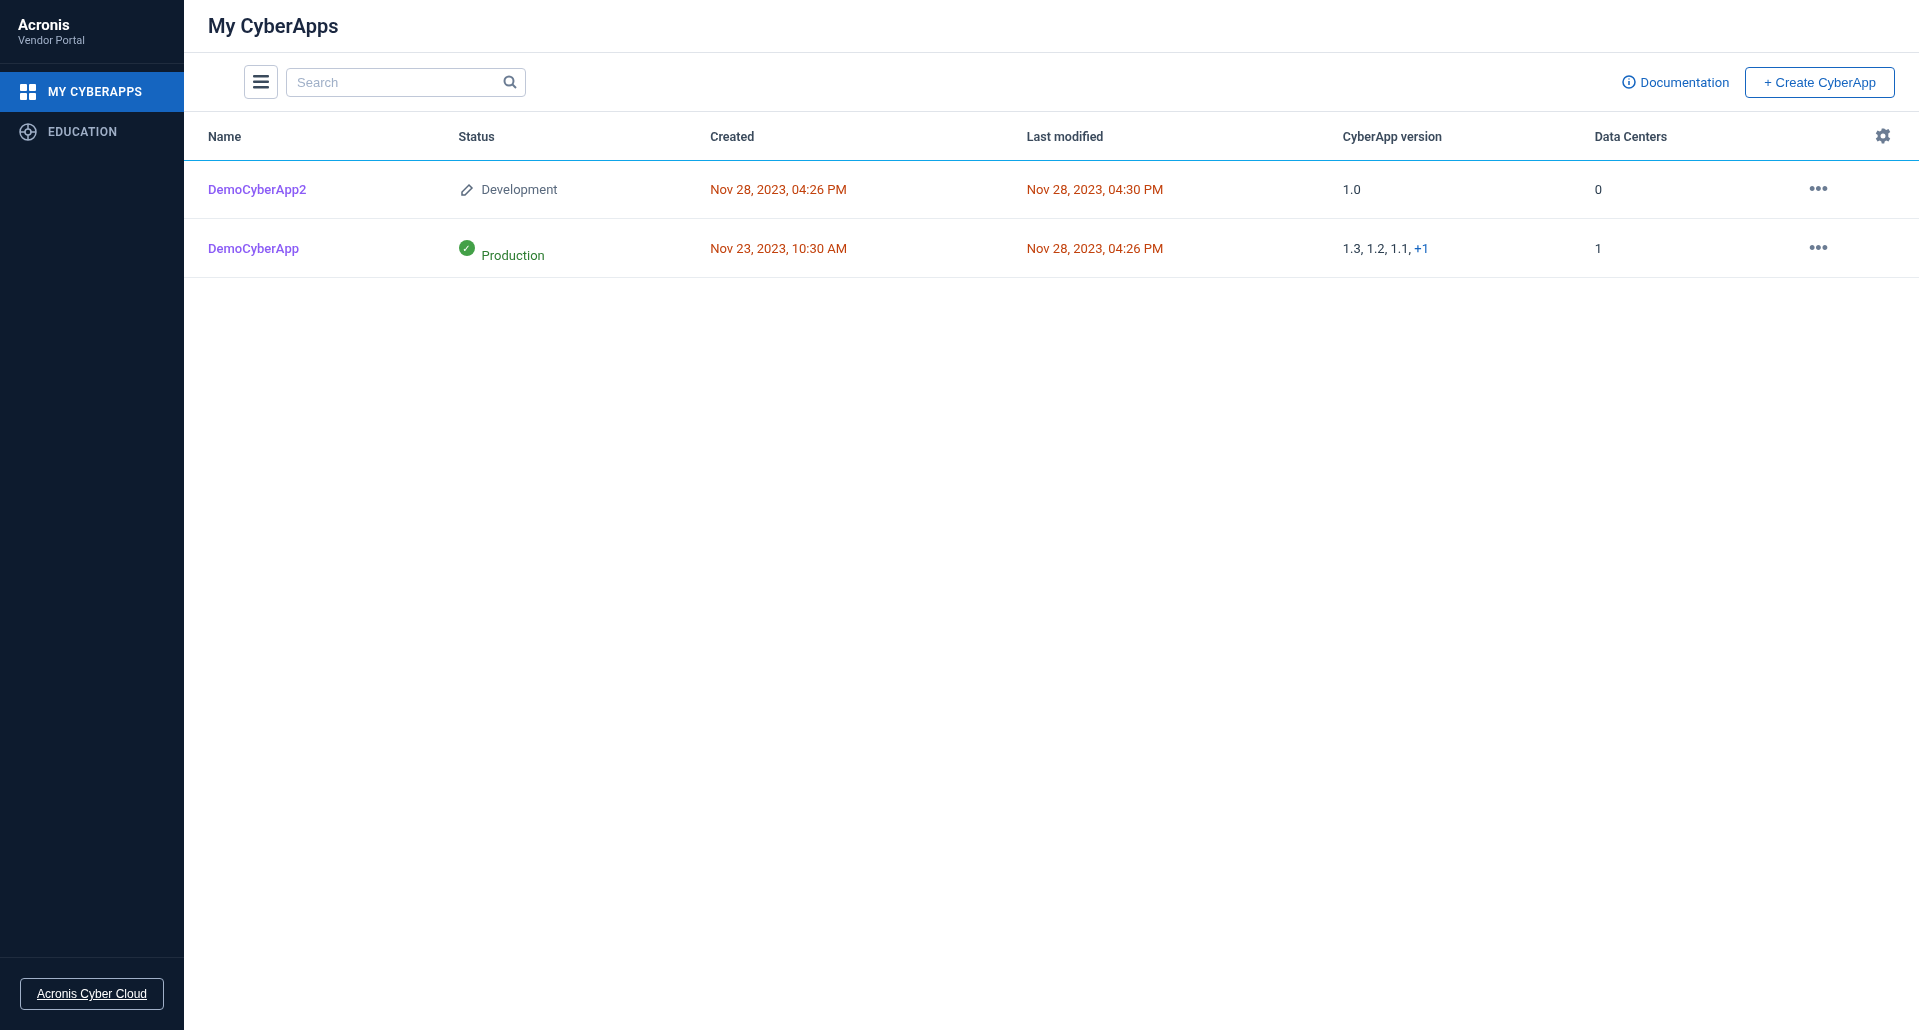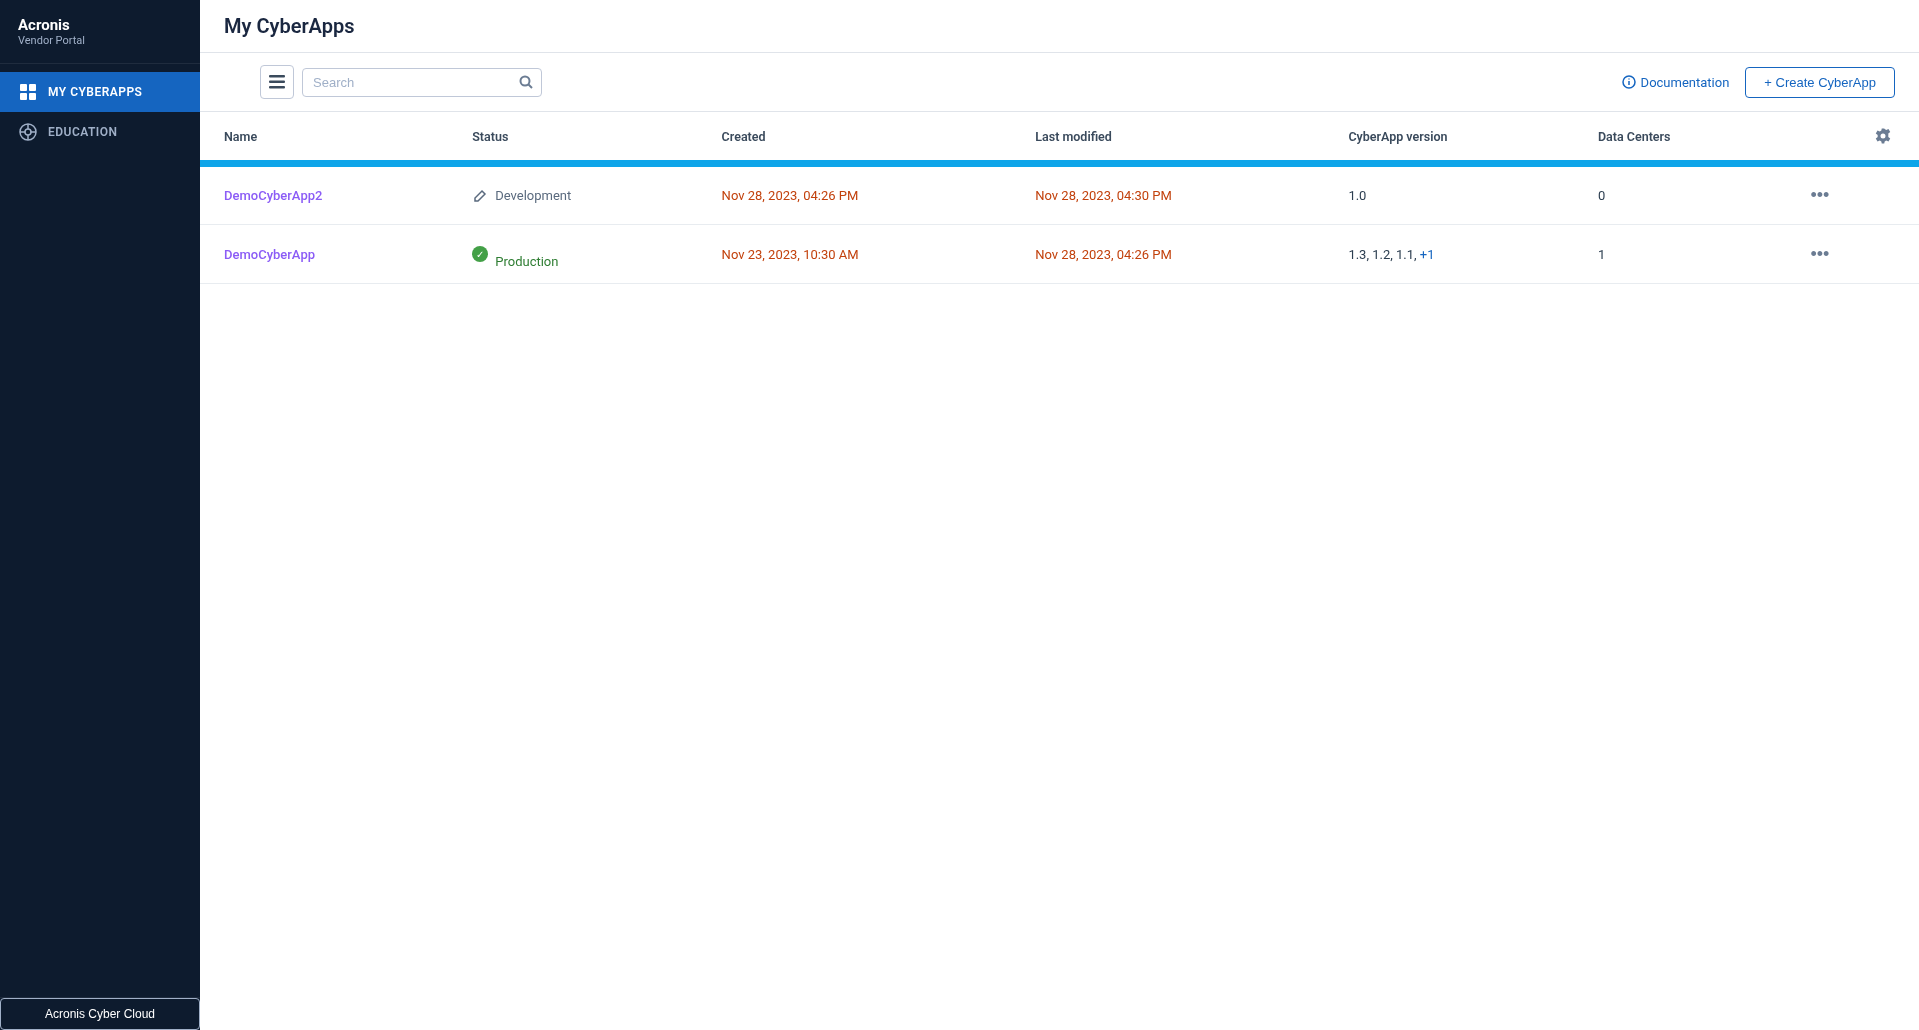--- a/index.html
+++ b/index.html
@@ -1,20 +1,20 @@
 <!DOCTYPE html>
 <html><head>
   <meta charset="utf-8">
   <style>
     * { box-sizing: border-box; margin: 0; padding: 0; }
     body { font-family: -apple-system, BlinkMacSystemFont, 'Segoe UI', Roboto, sans-serif; display: flex; height: 100vh; background: #f0f2f5; overflow: hidden; }
 
     
     .sidebar {
-      width: 200px;
+      width: 184px;
       background: #0d1b2e;
       color: #fff;
       display: flex;
       flex-direction: column;
       flex-shrink: 0;
       height: 100vh;
     }
     .sidebar-logo {
       padding: 16px 18px;
       border-bottom: 1px solid rgba(255,255,255,0.08);
@@ -53,22 +53,23 @@
     }
     .nav-item .nav-icon {
       width: 20px;
       height: 20px;
       display: flex;
       align-items: center;
       justify-content: center;
       flex-shrink: 0;
     }
     .sidebar-bottom {
-      padding: 0;
+      padding: 20px;
       border-top: 1px solid rgba(255,255,255,0.08);
+      text-decoration: underline;
     }
     .sidebar-bottom-btn {
       display: block;
       width: 100%;
       padding: 8px 12px;
       background: transparent;
       border: 1px solid #a0b0c8;
       color: #fff;
       font-size: 12px;
       border-radius: 4px;
@@ -187,21 +188,21 @@
       overflow: auto;
       padding: 0;
       background: #fff;
     }
     table {
       width: 100%;
       border-collapse: collapse;
       font-size: 13px;
     }
     thead tr {
-      border-bottom: 7px solid #0ea5e9;
+      border-bottom: 1px solid #0ea5e9;
       padding-left: 20px;
     }
     thead th {
       padding: 12px 24px;
       text-align: left;
       font-weight: 600;
       color: #3a4a5c;
       font-size: 12.5px;
       white-space: nowrap;
       background: #fff;

